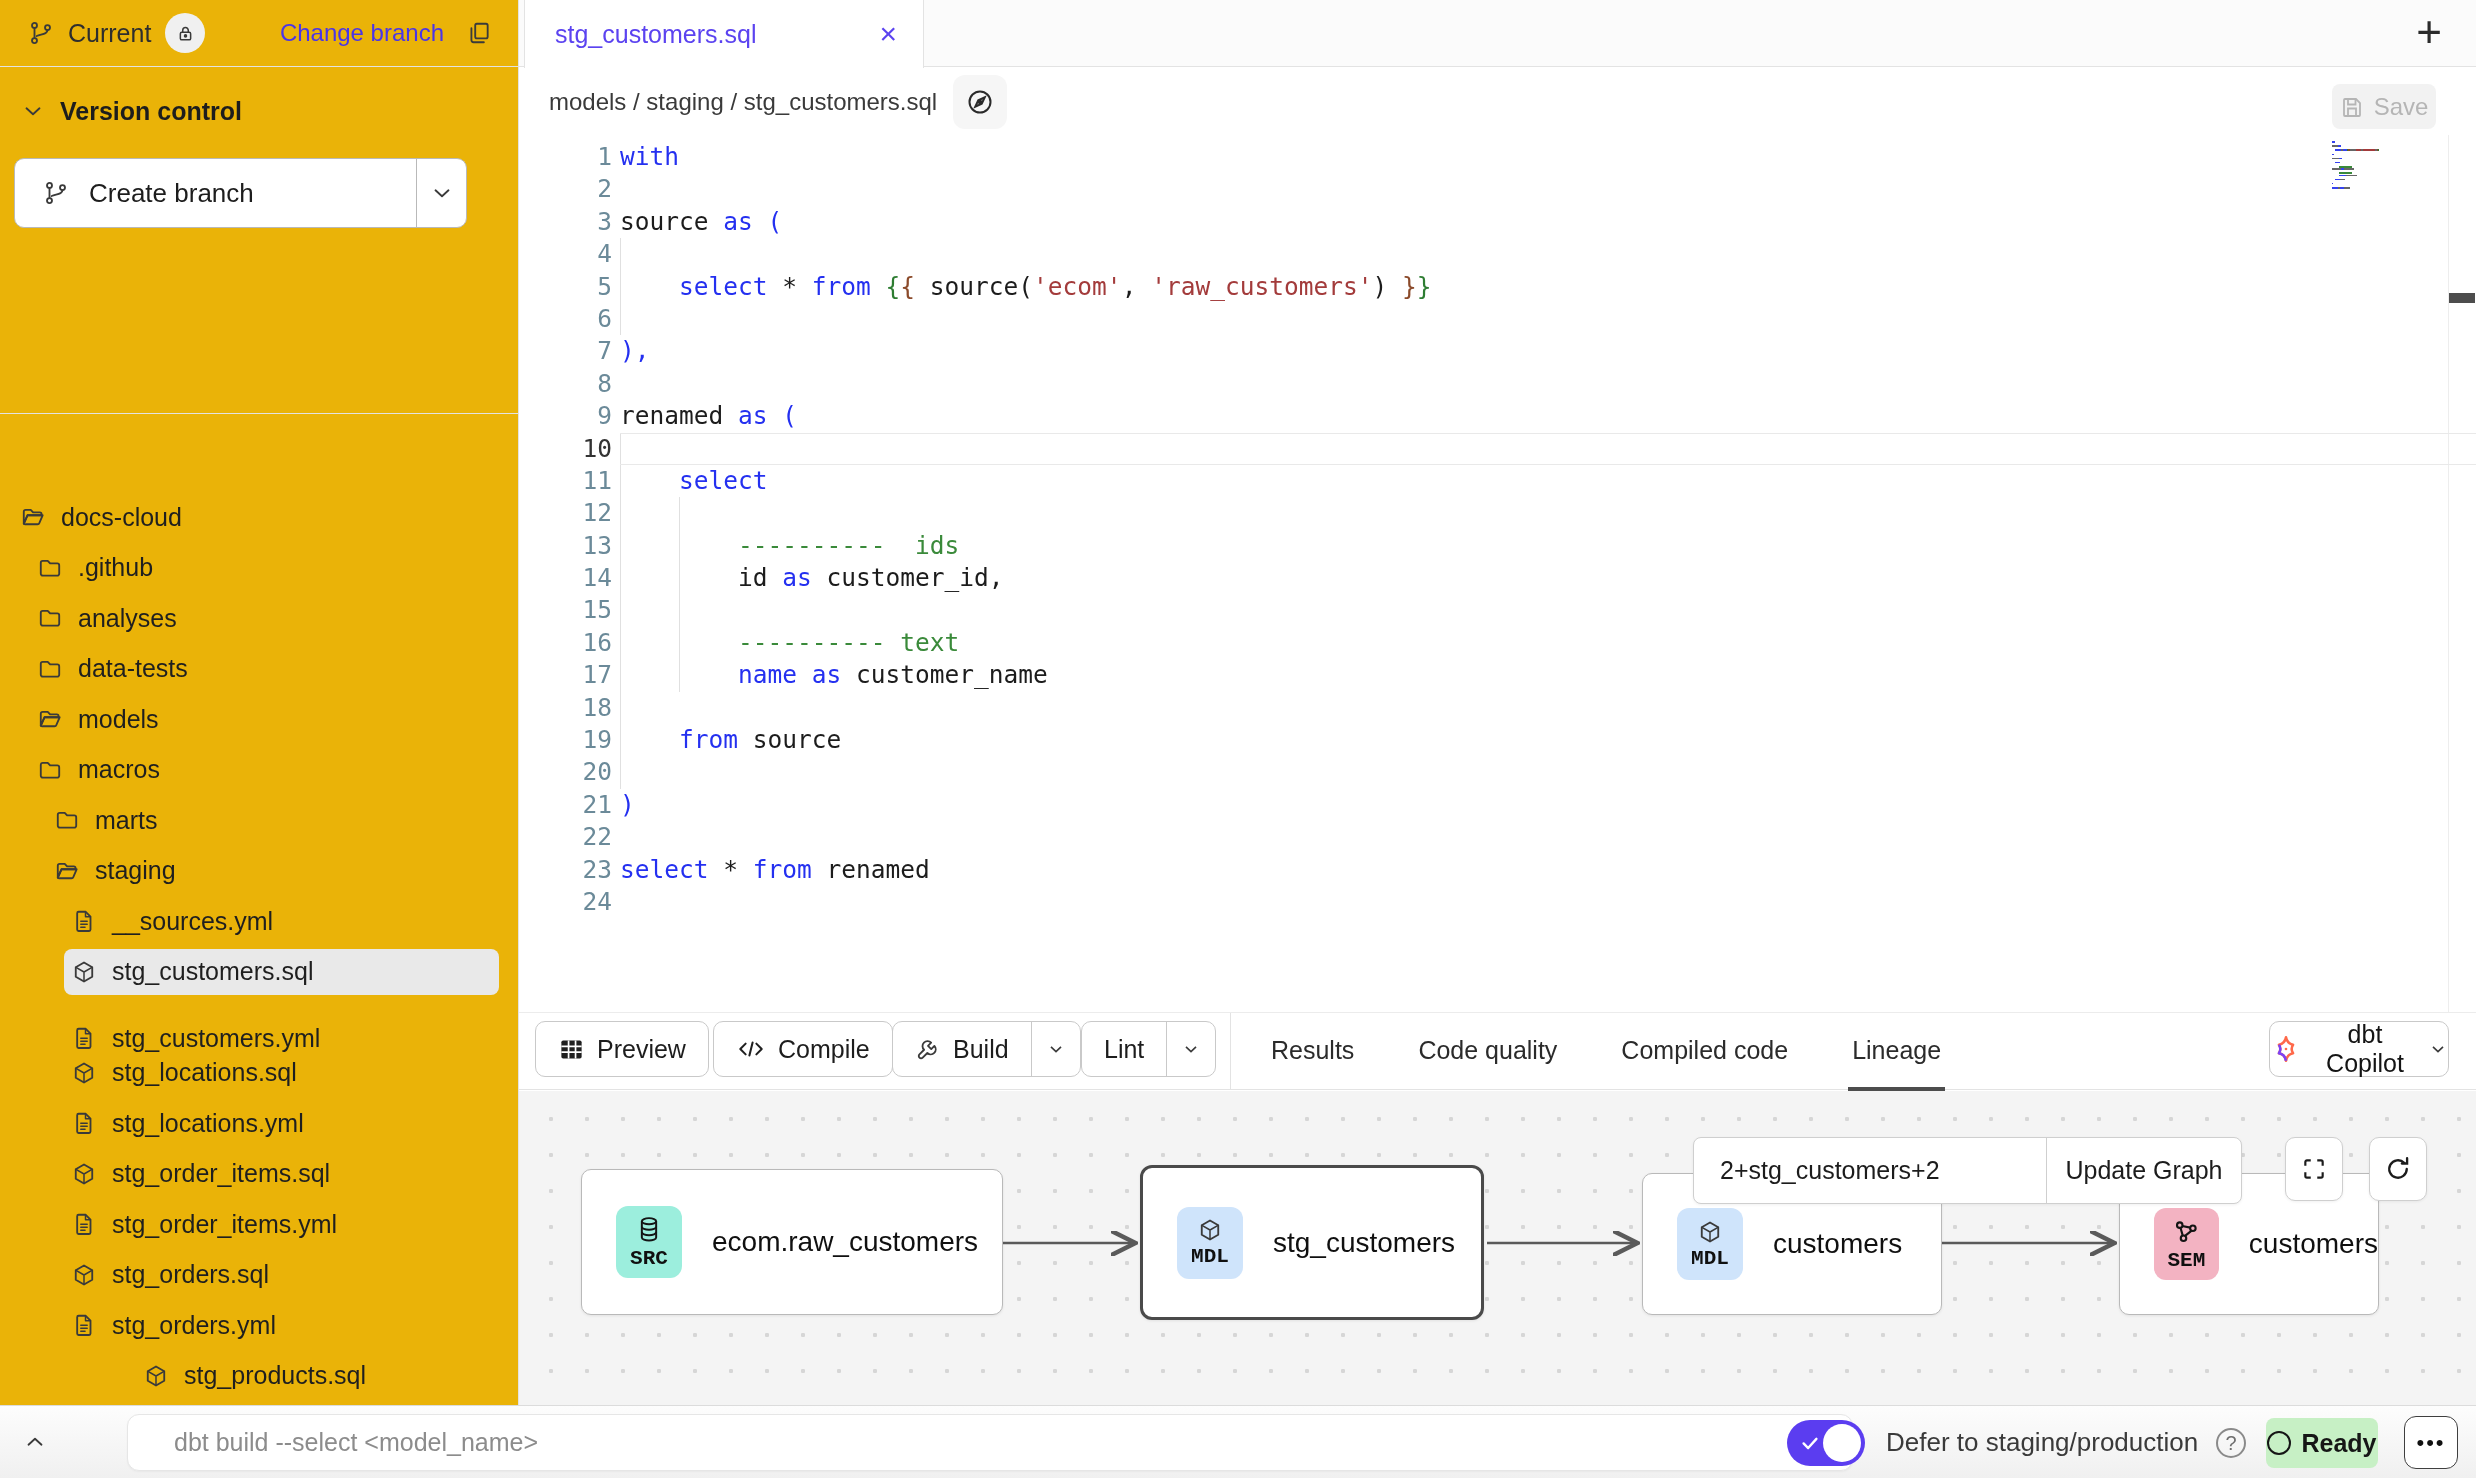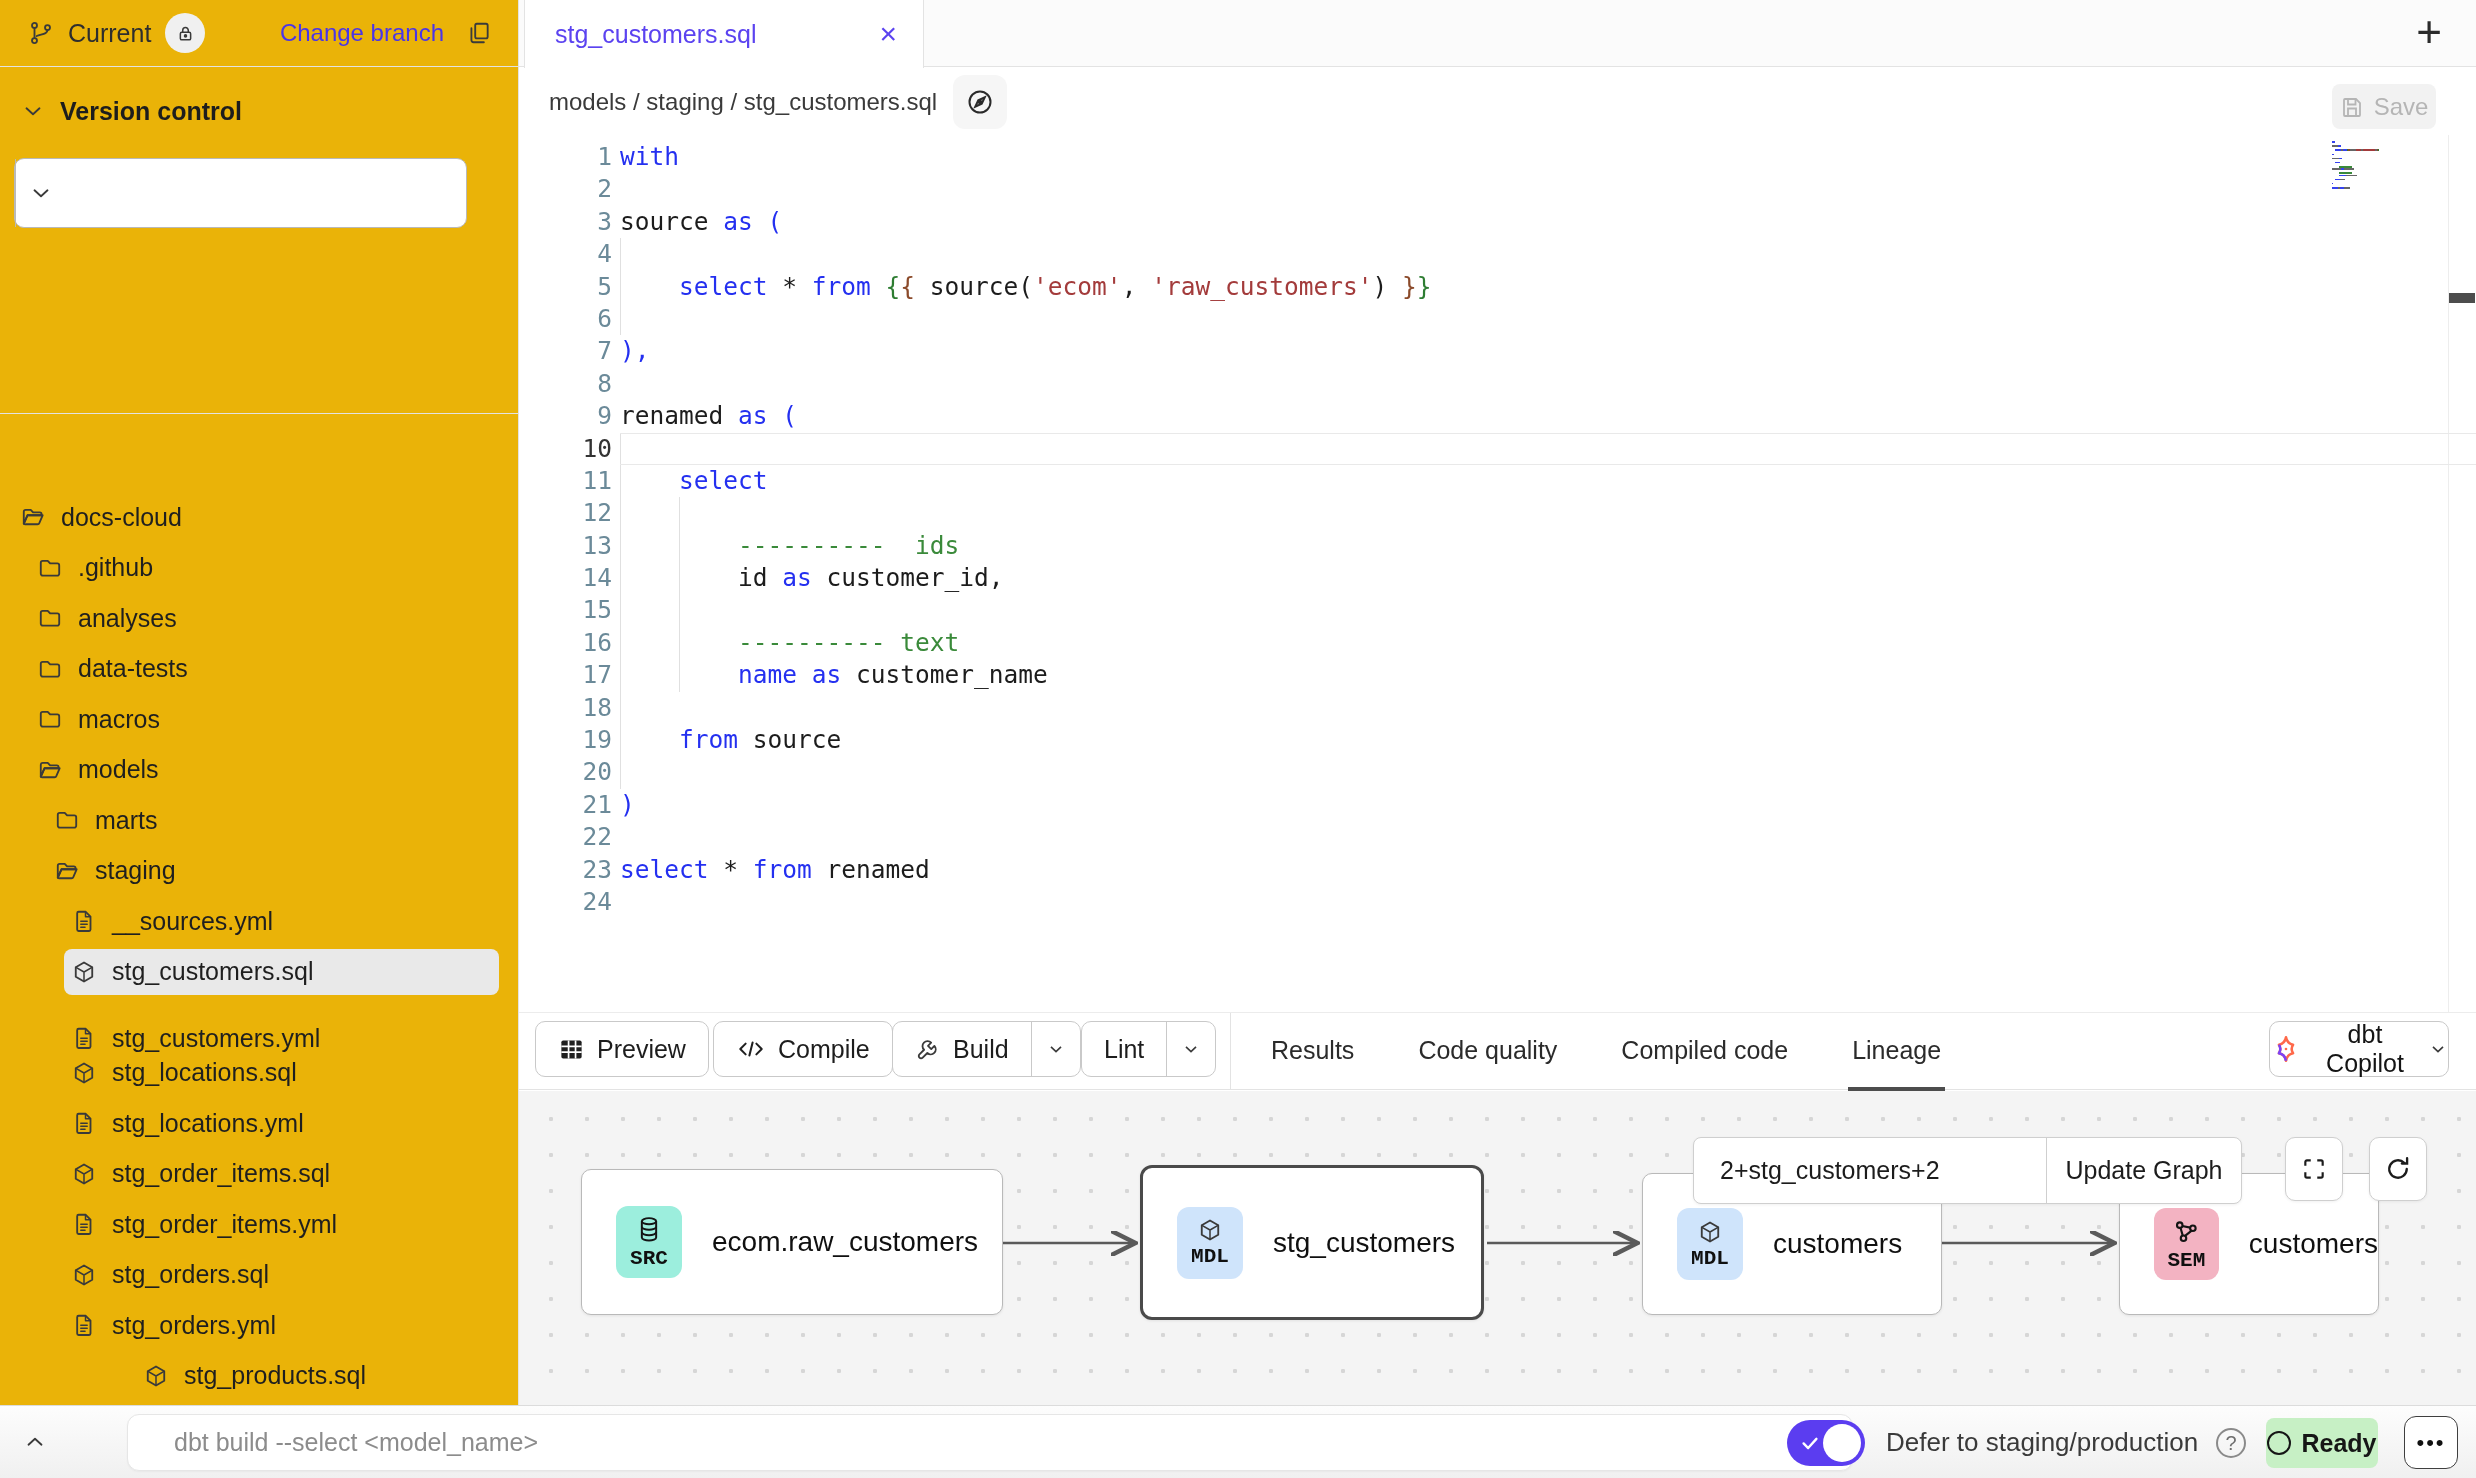--- a/index.html
+++ b/index.html
@@ -145,20 +145,32 @@
     <div class="vc-header">
       <span class="ic">
           <svg width="26" height="26" viewBox="0 0 24 24" fill="none" stroke="#3a3a3a" stroke-width="1.7" stroke-linecap="round" stroke-linejoin="round">
             <polyline points="6,9.5 12,15 18,9.5"></polyline>
           </svg>
         </span>
       <span class="section-title">Version control</span>
     </div>
 
     <div class="create-branch">
+      <div class="cb-main">
+        <span class="ic">
+            <svg width="26" height="26" viewBox="0 0 24 24" fill="none" stroke="#3a3a3a" stroke-width="1.7" stroke-linecap="round" stroke-linejoin="round">
+              <circle cx="6" cy="5" r="2.3"></circle>
+              <circle cx="6" cy="19" r="2.3"></circle>
+              <circle cx="18" cy="7" r="2.3"></circle>
+              <path d="M6 7.3v9.4"></path>
+              <path d="M18 9.3c0 4.2-6 3.7-10 5.5"></path>
+            </svg>
+          </span>
+        <span class="lbl">Create branch</span>
+      </div>
       <div class="cb-caret">
         <span class="ic">
             <svg width="26" height="26" viewBox="0 0 24 24" fill="none" stroke="#3a3a3a" stroke-width="1.7" stroke-linecap="round" stroke-linejoin="round">
               <polyline points="6,9.5 12,15 18,9.5"></polyline>
             </svg>
           </span>
       </div>
     </div>
 
     <div class="fe-divider"></div>
@@ -202,35 +214,35 @@
                 <path d="M3.5 7.2a1.8 1.8 0 0 1 1.8-1.8h4.6l2.2 2.4h6.6a1.8 1.8 0 0 1 1.8 1.8v7.6a1.8 1.8 0 0 1-1.8 1.8H5.3a1.8 1.8 0 0 1-1.8-1.8z"></path>
               </svg>
             </span>
             <span>data-tests</span>
           </div>
         </div>
         <div class="tree-row">
           <div class="fg" style="padding-left: 37px;">
             <span class="ic">
               <svg width="26" height="26" viewBox="0 0 24 24" fill="none" stroke="#3a3a3a" stroke-width="1.7" stroke-linecap="round" stroke-linejoin="round">
-                <path d="M3.5 7.2a1.8 1.8 0 0 1 1.8-1.8h4.6l2.2 2.4h6.6a1.8 1.8 0 0 1 1.8 1.8v7.6a1.8 1.8 0 0 1-1.8 1.8H5.3a1.8 1.8 0 0 1-1.8-1.8z"></path>
-              </svg>
-            </span>
-            <span>macros</span>
-          </div>
-        </div>
-        <div class="tree-row">
-          <div class="fg" style="padding-left: 37px;">
-            <span class="ic">
-              <svg width="26" height="26" viewBox="0 0 24 24" fill="none" stroke="#3a3a3a" stroke-width="1.7" stroke-linecap="round" stroke-linejoin="round">
                 <path d="M3.5 18.2V7.2a1.8 1.8 0 0 1 1.8-1.8h4.6l2.2 2.4h6.2a1.6 1.6 0 0 1 1.6 1.6v1h-13z"></path>
                 <path d="M3.5 18.2 6.9 10.4h14l-3 7.1a1.8 1.8 0 0 1-1.7 1.2H5.3a1.8 1.8 0 0 1-1.8-.5z"></path>
               </svg>
             </span>
             <span>models</span>
+          </div>
+        </div>
+        <div class="tree-row">
+          <div class="fg" style="padding-left: 37px;">
+            <span class="ic">
+              <svg width="26" height="26" viewBox="0 0 24 24" fill="none" stroke="#3a3a3a" stroke-width="1.7" stroke-linecap="round" stroke-linejoin="round">
+                <path d="M3.5 7.2a1.8 1.8 0 0 1 1.8-1.8h4.6l2.2 2.4h6.6a1.8 1.8 0 0 1 1.8 1.8v7.6a1.8 1.8 0 0 1-1.8 1.8H5.3a1.8 1.8 0 0 1-1.8-1.8z"></path>
+              </svg>
+            </span>
+            <span>macros</span>
           </div>
         </div>
         <div class="tree-row">
           <div class="fg" style="padding-left: 54px;">
             <span class="ic">
               <svg width="26" height="26" viewBox="0 0 24 24" fill="none" stroke="#3a3a3a" stroke-width="1.7" stroke-linecap="round" stroke-linejoin="round">
                 <path d="M3.5 7.2a1.8 1.8 0 0 1 1.8-1.8h4.6l2.2 2.4h6.6a1.8 1.8 0 0 1 1.8 1.8v7.6a1.8 1.8 0 0 1-1.8 1.8H5.3a1.8 1.8 0 0 1-1.8-1.8z"></path>
               </svg>
             </span>
             <span>marts</span>

